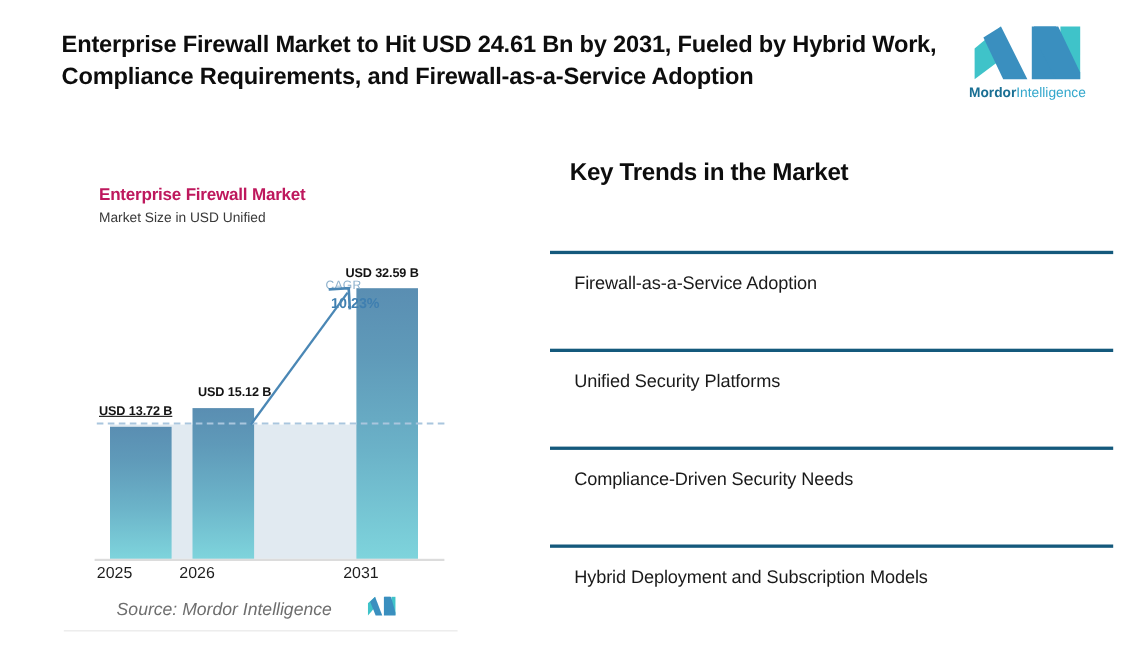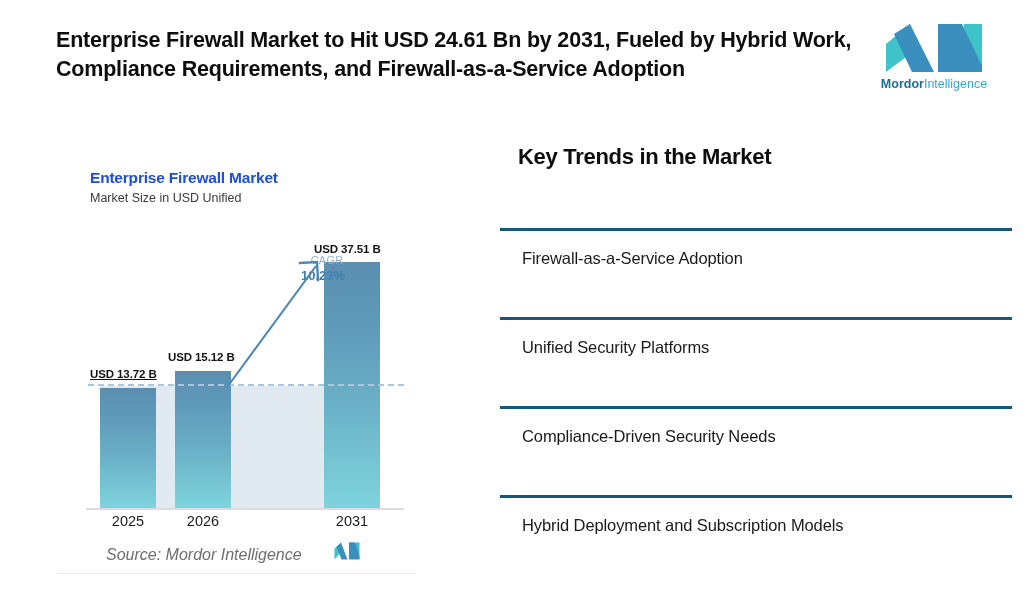--- a/index.html
+++ b/index.html
@@ -74,21 +74,21 @@
     background: #ffffff;
     border-bottom: 1px solid #e6e6e6;
     box-sizing: border-box;
   }
   #chart-title {
     position: absolute;
     left: 32px;
     top: 19px;
     font-size: 15.5px;
     font-weight: bold;
-    color: #1d4ed8;
+    color: #be185d;
     letter-spacing: -0.2px;
   }
   #chart-subtitle {
     position: absolute;
     left: 32px;
     top: 41px;
     font-size: 12.5px;
     color: #3a3a3a;
   }
 
@@ -134,29 +134,28 @@
     font-weight: bold;
     color: #131313;
     white-space: nowrap;
     letter-spacing: -0.1px;
   }
   .x-tick {
     position: absolute;
     top: 363px;
     font-size: 14.5px;
     color: #1d1d1d;
-    text-align: center;
     width: 80px;
   }
   #cagr-label {
     position: absolute;
     left: 238px;
     top: 104px;
     width: 62px;
-    text-align: center;
+    text-align: left;
     font-size: 11px;
     color: #8fb2cd;
     letter-spacing: 0.2px;
   }
   #cagr-value {
     position: absolute;
     left: 234px;
     top: 118px;
     width: 62px;
     text-align: center;
@@ -262,22 +261,22 @@
     </div>
     <div class="bar" style="left:266px; top:112px; width:56px; height:246px;">
       <div class="bar-grad"></div>
     </div>
 
     <div id="dashed-line"></div>
 
     <div id="baseline"></div>
 
     <div class="bar-value" style="left:32px; top:218px;text-decoration:underline;">USD 13.72 B</div>
-    <div class="bar-value" style="left:110px; top:201px;">USD 15.12 B</div>
-    <div class="bar-value" style="left:256px; top:93px;">USD 37.51 B</div>
+    <div class="bar-value" style="left:122px; top:201px;">USD 15.12 B</div>
+    <div class="bar-value" style="left:256px; top:93px;">USD 32.59 B</div>
 
     <div id="cagr-label">CAGR</div>
     <div id="cagr-value">10.23%</div>
 
     <svg id="cagr-arrow" viewBox="0 0 358 424">
       <line x1="170" y1="236" x2="258" y2="116" stroke="#4a87b5" stroke-width="2.1"></line>
       <polyline points="242,113 259,112 260,130" fill="none" stroke="#4a87b5" stroke-width="2.4" stroke-linecap="square" stroke-linejoin="miter"></polyline>
     </svg>
 
     <div class="x-tick" style="left:30px;">2025</div>

